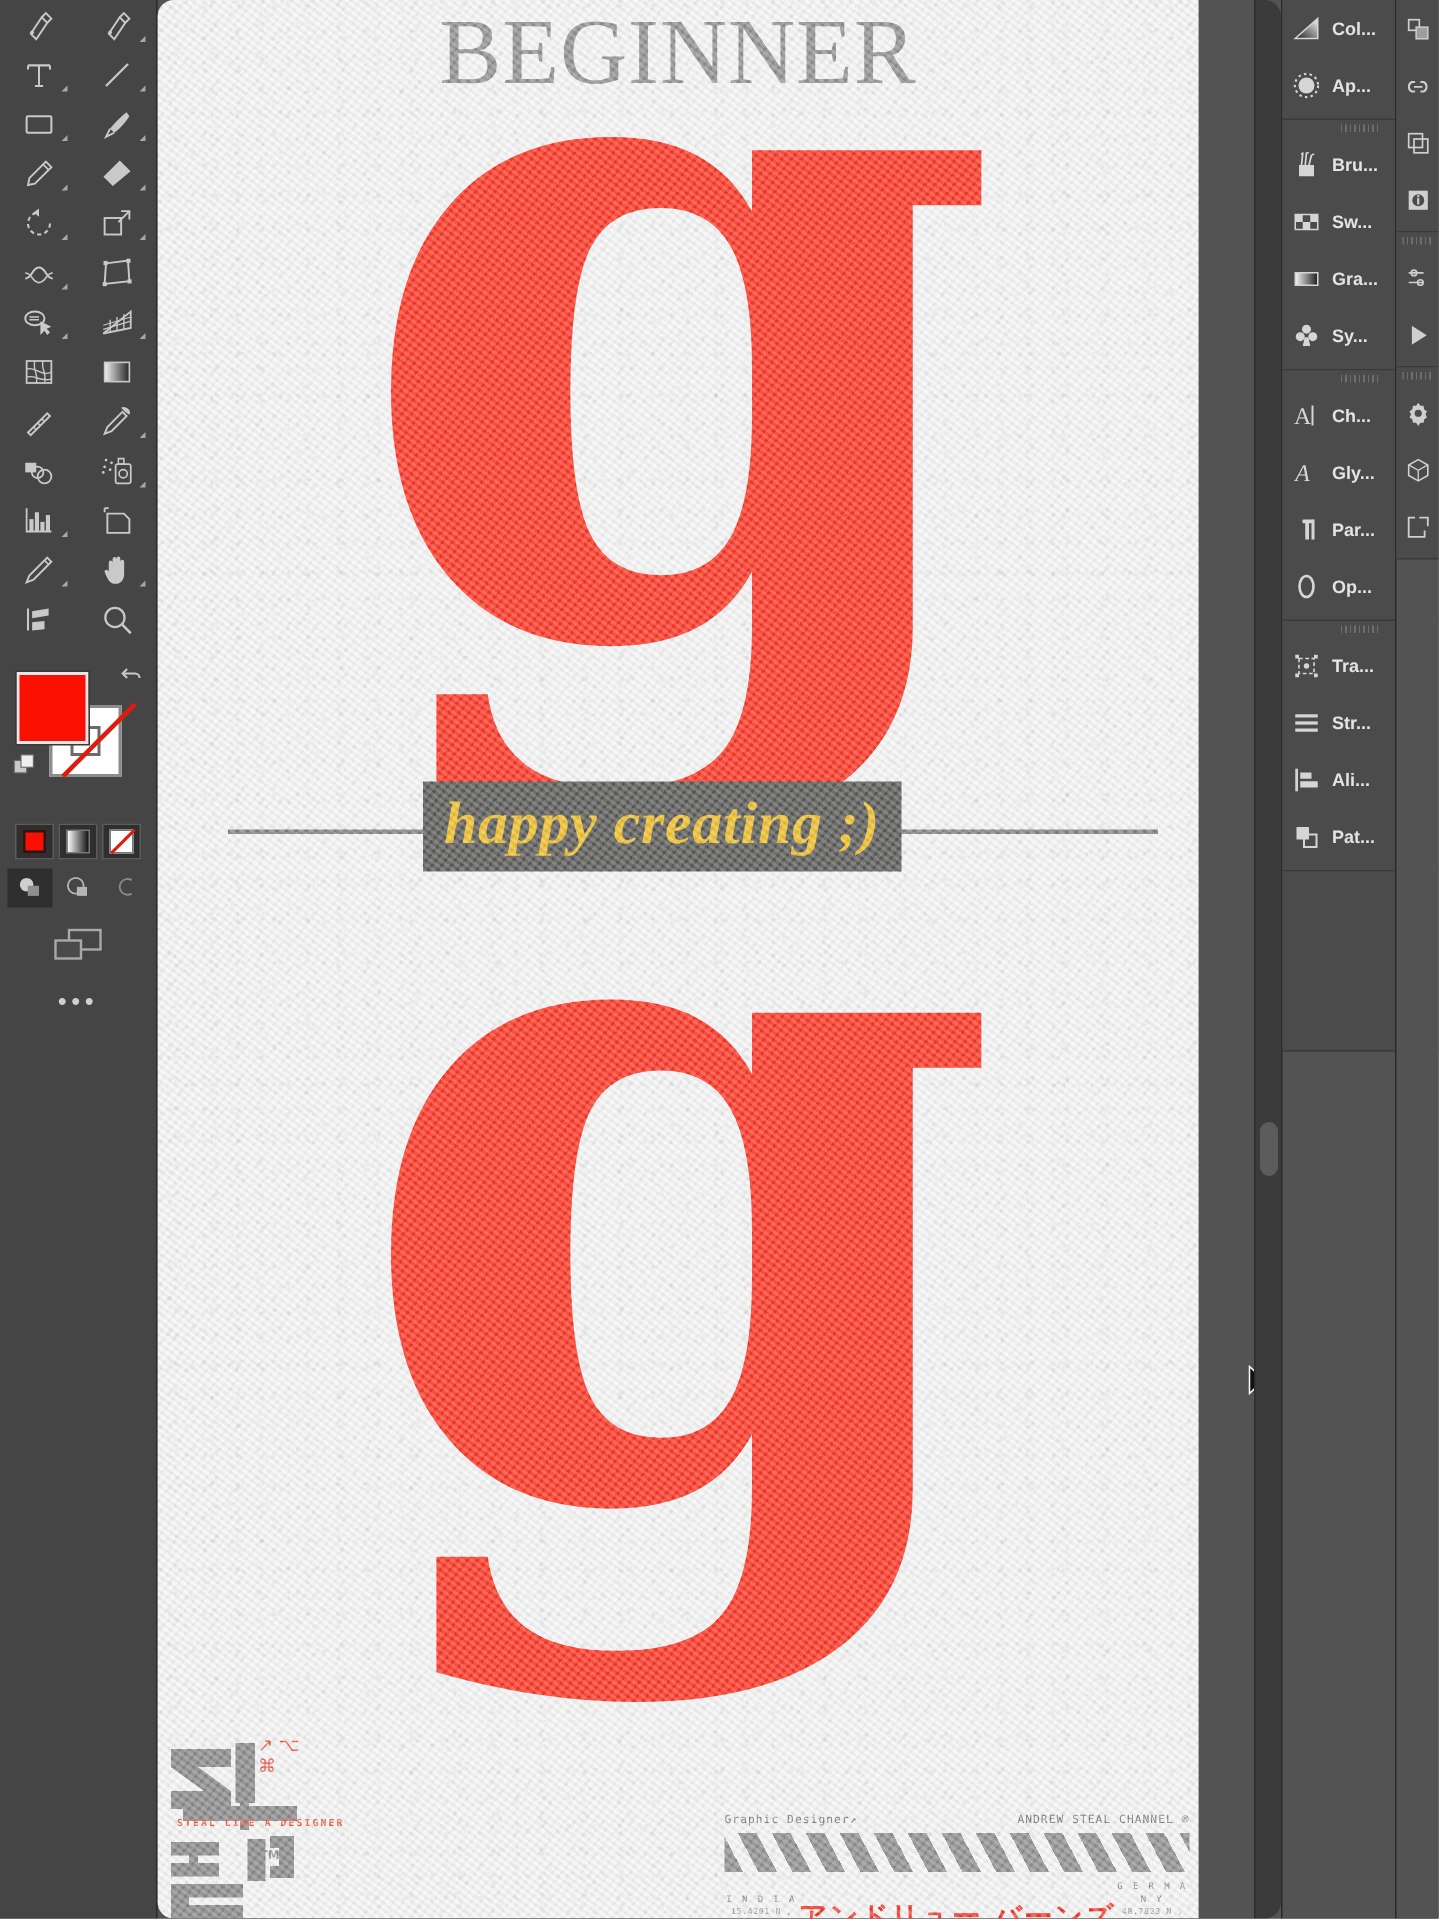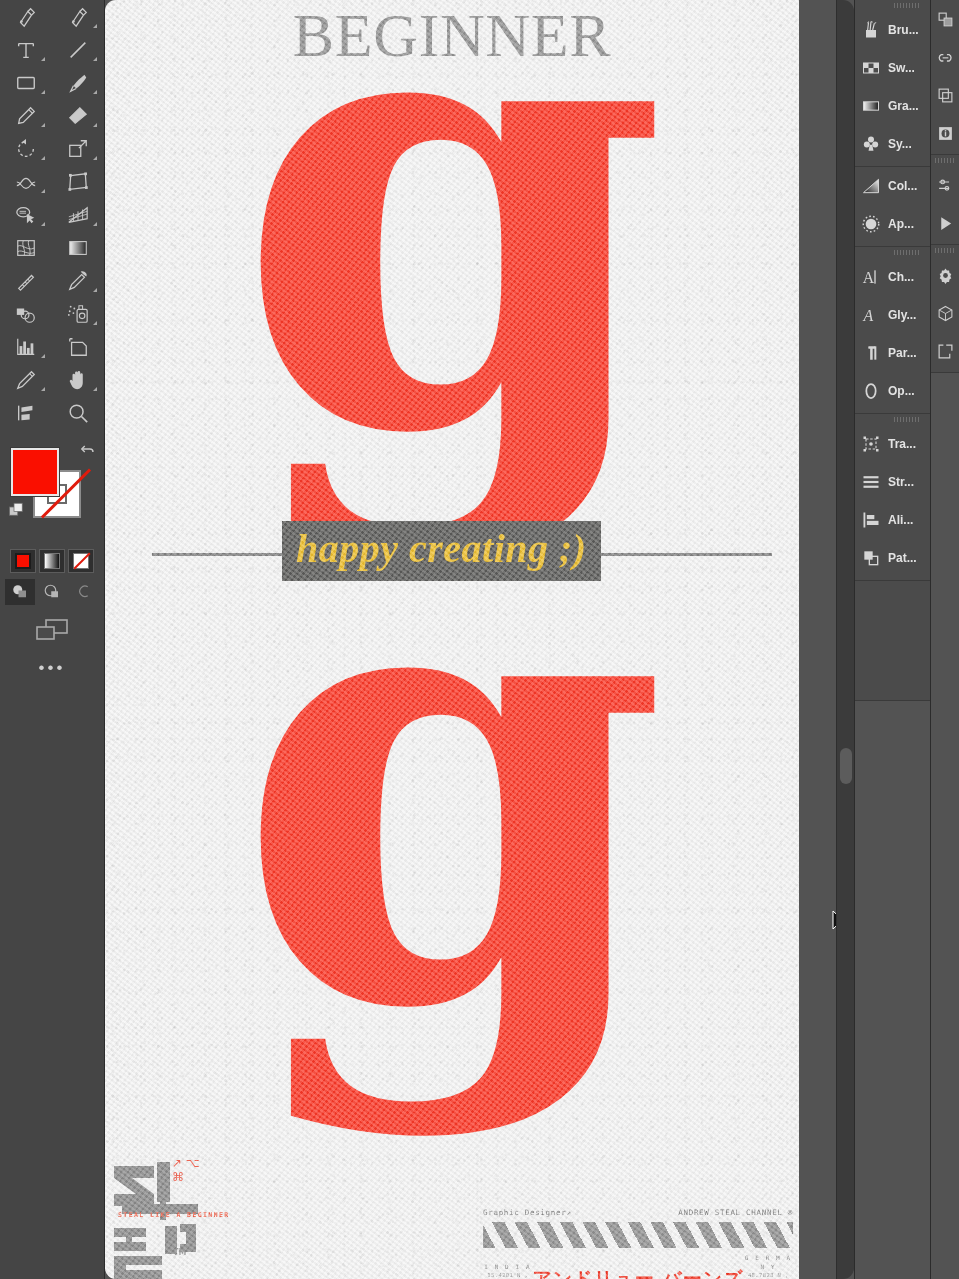--- a/index.html
+++ b/index.html
@@ -196,21 +196,21 @@
     color:#ea2a12; font-size:12px; line-height:14px;
     font-family:"DejaVu Sans", sans-serif;
   }
   .logo-tagline {
     position:absolute; left:8px; top:55px;
     color:#ef3a1c; font-size:6.5px; letter-spacing:1.4px;
     font-family:"DejaVu Sans Mono", monospace; font-weight:bold;
     white-space:nowrap;
   }
   .logo-tm {
-    position:absolute; left:63px; top:92px;
+    position:absolute; left:63px; top:76px;
     color:#777; font-size:8px; font-weight:bold;
     font-family:"DejaVu Sans", sans-serif;
   }
 
   
   .credit-block { position:absolute; left:378px; top:1196px; width:310px;margin-top:12px; }
   .credit-top {
     display:flex; justify-content:space-between;
     font-family:"DejaVu Sans Mono", monospace;
     font-size:7.5px; color:#5f5f5f; letter-spacing:.7px;
@@ -599,21 +599,21 @@
             <path d="M4 72 h32 v9 h-20 v5 h20 v9 h-32 v-9 h18 v-5 h-18 z"></path>
             <path d="M4 100 h48 v9 h-36 v5 h36 v9 h-48 z"></path>
             <rect x="55" y="70" width="12" height="28"></rect>
             <path d="M70 68 h16 v28 h-16 v-8 h6 v-12 h-6 z"></path>
           </g>
         </svg>
         <div class="logo-shortcuts">
           <div>↗ ⌥</div>
           <div>⌘</div>
         </div>
-        <div class="logo-tagline">STEAL LIKE A BEGINNER</div>
+        <div class="logo-tagline">STEAL LIKE A DESIGNER</div>
         <div class="logo-tm">TM</div>
       </div>
 
       <div class="credit-block">
         <div class="credit-top">
           <span>Graphic Designer↗</span>
           <span>ANDREW STEAL CHANNEL ®</span>
         </div>
         <div class="stripes"></div>
         <div class="credit-bottom">
@@ -637,20 +637,42 @@
     </div>
 
     <div class="v-scroll">
       <div class="v-thumb"></div>
     </div>
   </div>
 
   <div class="dock">
 
     <div class="dock-group">
+      <div class="dock-item">
+        <svg class="ico" width="20" height="20" viewBox="0 0 24 24">
+            <defs>
+              <linearGradient id="cr" x1="0" y1="1" x2="1" y2="0">
+                <stop offset="0" stop-color="#1d1d1d"></stop>
+                <stop offset="1" stop-color="#f5f5f5"></stop>
+              </linearGradient>
+            </defs>
+            <path d="M3 20 L21 20 L21 4 Z" fill="url(#cr)" stroke="#d5d5d5" stroke-width="1.2"></path>
+          </svg>
+        <span class="lbl">Col...</span>
+      </div>
+      <div class="dock-item">
+        <svg class="ico" width="20" height="20" viewBox="0 0 24 24">
+            <circle cx="12" cy="12" r="6.4" fill="#d5d5d5"></circle>
+            <circle cx="12" cy="12" r="9.3" fill="none" stroke="#d5d5d5" stroke-width="1.7" stroke-dasharray="2 2.6"></circle>
+          </svg>
+        <span class="lbl">Ap...</span>
+      </div>
+    </div>
+
+    <div class="dock-group">
       <div class="grip">
           <i></i>
         </div>
       <div class="dock-item">
         <svg class="ico" width="20" height="20" viewBox="0 0 24 24">
             <path d="M6 12 h12 v9 h-12 z" fill="#d5d5d5"></path>
             <path d="M8 12 L9 3 M11 12 L12 2 M14 12 L16 4" stroke="#d5d5d5" stroke-width="1.4" fill="none"></path>
             <path d="M7.6 3.5 l2 -1.5 M12 2 l2 .5 M16 4 l2.2 -.8" stroke="#d5d5d5" stroke-width="1.2"></path>
           </svg>
         <span class="lbl">Bru...</span>
@@ -677,42 +699,20 @@
         <span class="lbl">Gra...</span>
       </div>
       <div class="dock-item">
         <svg class="ico" width="20" height="20" viewBox="0 0 24 24">
             <circle cx="12" cy="6.5" r="3.6" fill="#d5d5d5"></circle>
             <circle cx="7" cy="12.5" r="3.6" fill="#d5d5d5"></circle>
             <circle cx="17" cy="12.5" r="3.6" fill="#d5d5d5"></circle>
             <path d="M10.5 13 h3 l1.5 7 h-6 z" fill="#d5d5d5"></path>
           </svg>
         <span class="lbl">Sy...</span>
-      </div>
-    </div>
-
-    <div class="dock-group">
-      <div class="dock-item">
-        <svg class="ico" width="20" height="20" viewBox="0 0 24 24">
-            <defs>
-              <linearGradient id="cr" x1="0" y1="1" x2="1" y2="0">
-                <stop offset="0" stop-color="#1d1d1d"></stop>
-                <stop offset="1" stop-color="#f5f5f5"></stop>
-              </linearGradient>
-            </defs>
-            <path d="M3 20 L21 20 L21 4 Z" fill="url(#cr)" stroke="#d5d5d5" stroke-width="1.2"></path>
-          </svg>
-        <span class="lbl">Col...</span>
-      </div>
-      <div class="dock-item">
-        <svg class="ico" width="20" height="20" viewBox="0 0 24 24">
-            <circle cx="12" cy="12" r="6.4" fill="#d5d5d5"></circle>
-            <circle cx="12" cy="12" r="9.3" fill="none" stroke="#d5d5d5" stroke-width="1.7" stroke-dasharray="2 2.6"></circle>
-          </svg>
-        <span class="lbl">Ap...</span>
       </div>
     </div>
 
     <div class="dock-group">
       <div class="grip">
           <i></i>
         </div>
       <div class="dock-item">
         <svg class="ico" width="20" height="20" viewBox="0 0 24 24">
             <text x="2" y="19" font-family="Liberation Serif, serif" font-size="19" fill="#d5d5d5">A</text>

